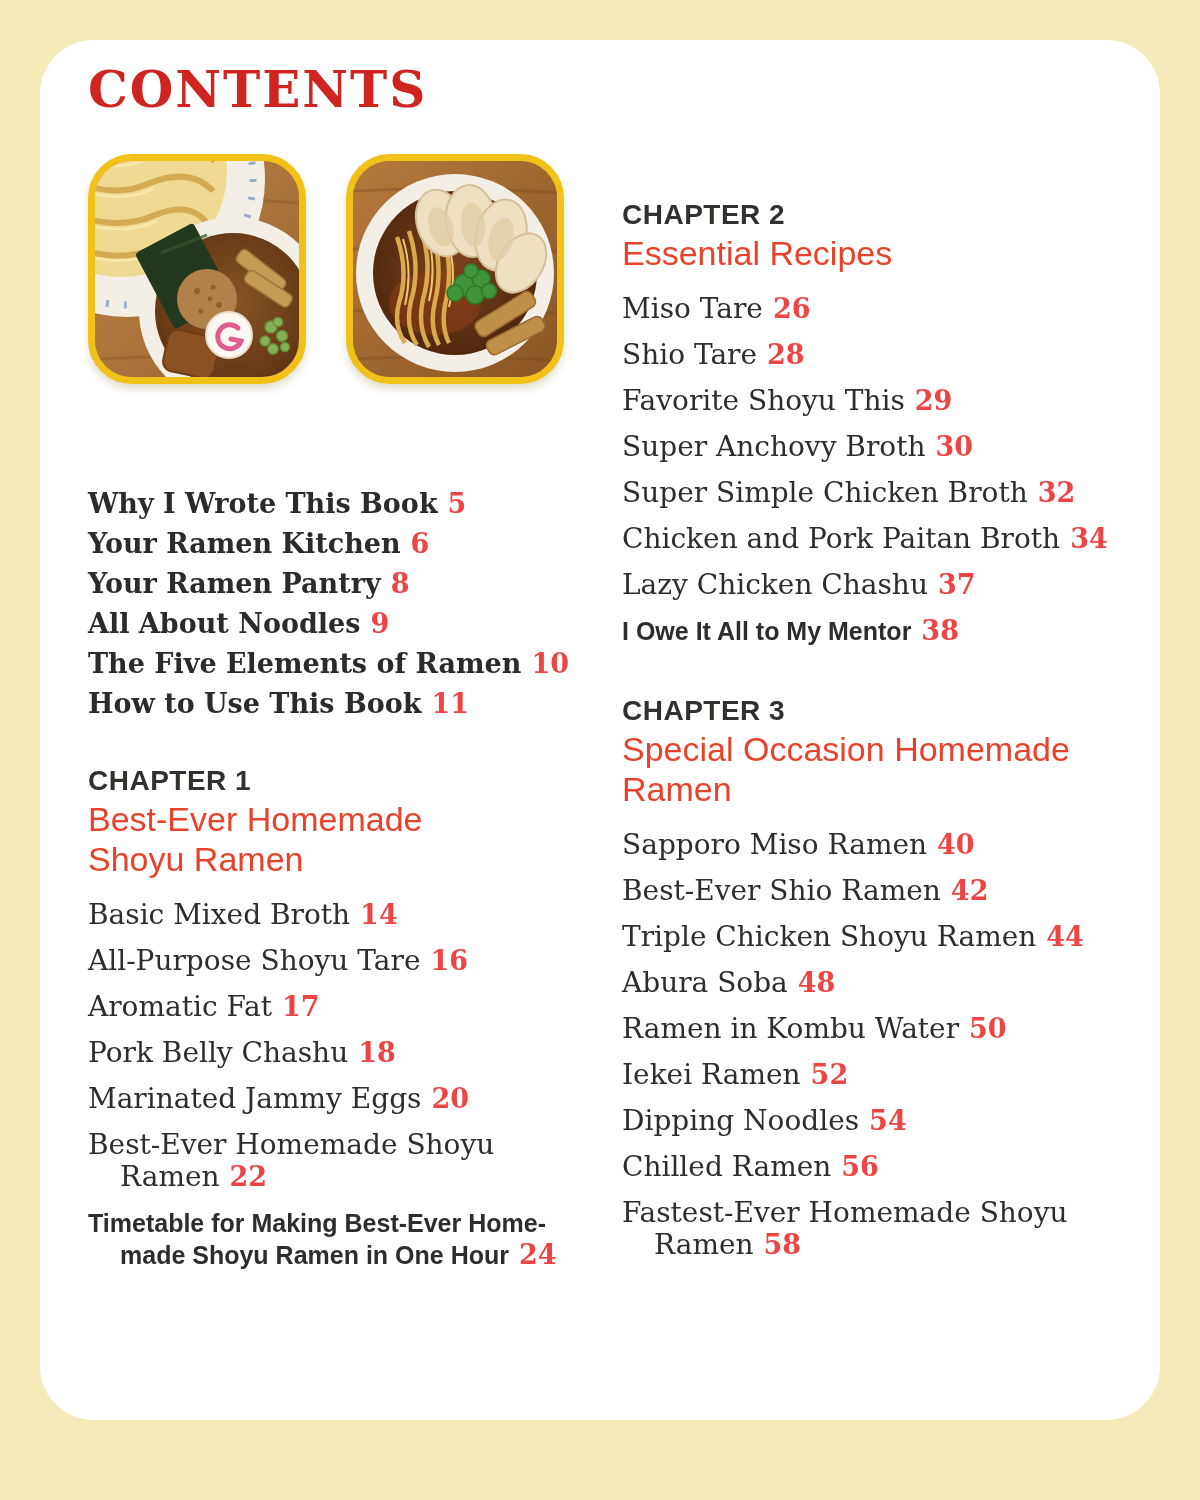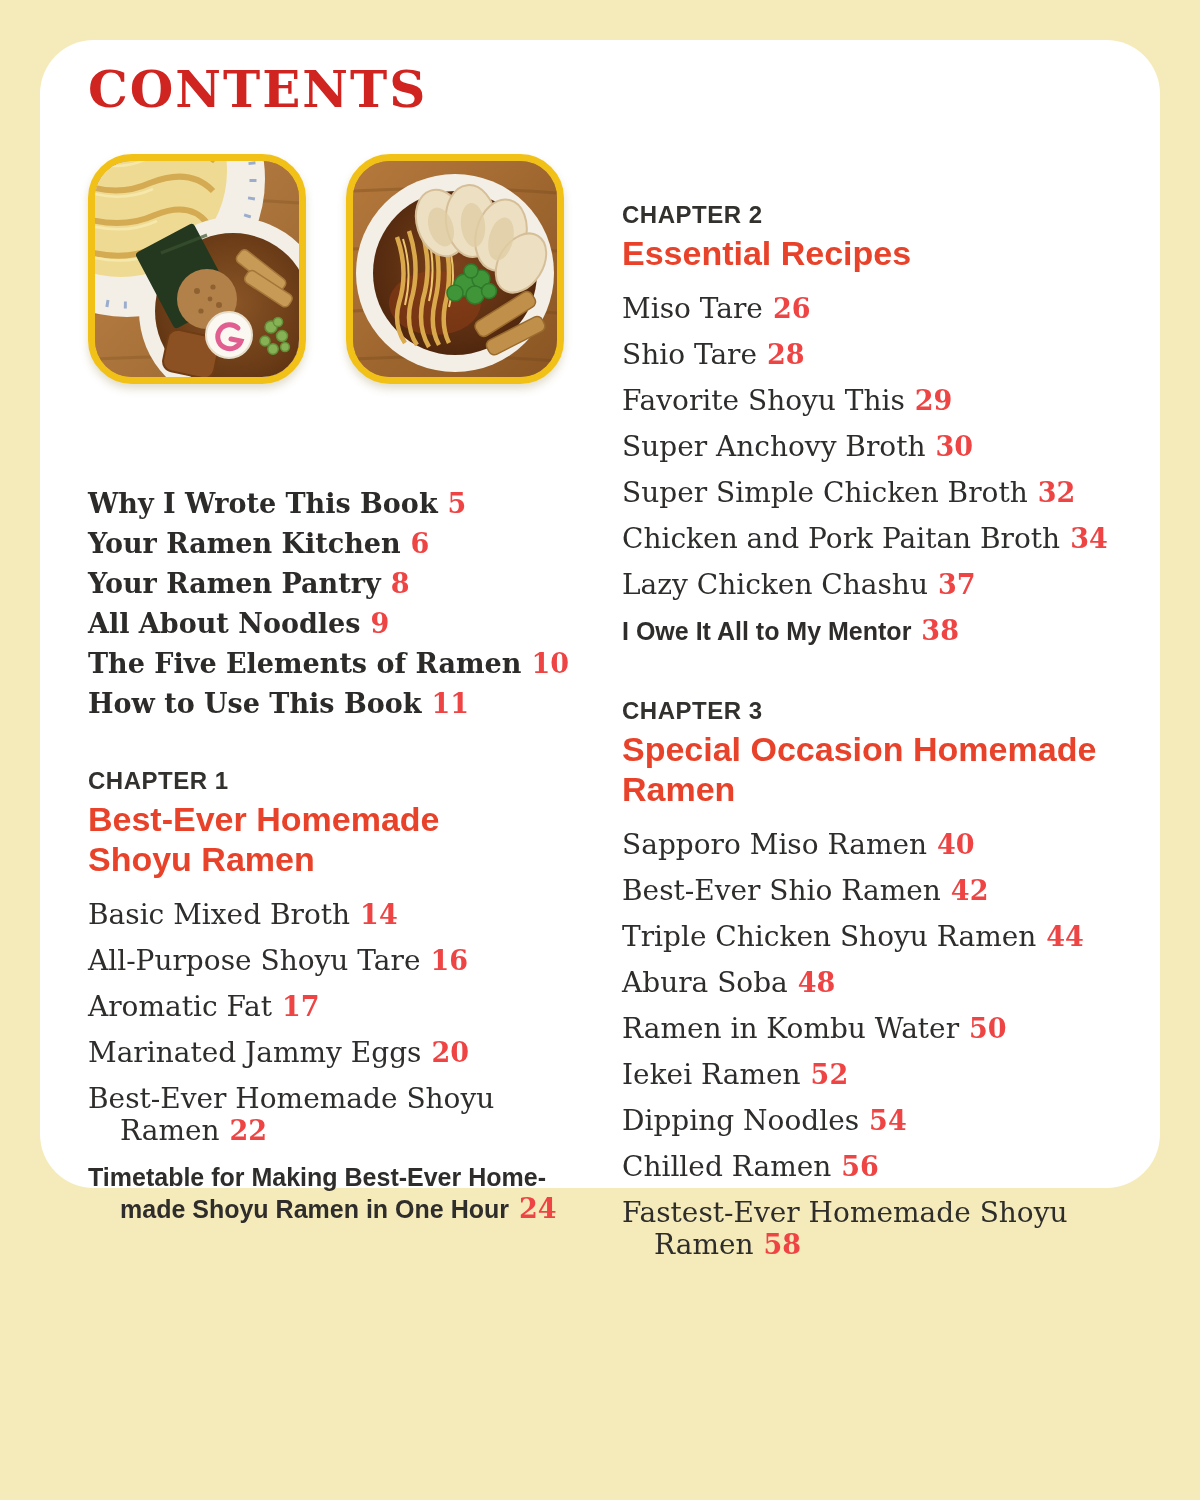--- a/index.html
+++ b/index.html
@@ -5,21 +5,21 @@
   html,body{margin:0;padding:0;}
   body{
     width:1200px;height:1500px;
     background:#f5ebba;
     font-family:"Liberation Sans",sans-serif;
     position:relative;
     -webkit-font-smoothing:antialiased;
   }
   .card{
     position:absolute;left:40px;top:40px;
-    width:1120px;height:1148px;
+    width:1120px;height:1380px;
     background:#ffffff;
     border-radius:54px;
   }
   .col{position:absolute;}
   .col-left{left:48px;top:22px;width:505px;}
   .col-right{left:582px;top:118px;width:510px;}
 
   h1.contents-title{
     margin:0;
     font-family:"DejaVu Serif",serif;
@@ -46,27 +46,27 @@
     font-family:"DejaVu Serif",serif;
     font-weight:bold;
     font-size:27px;line-height:40px;
     color:#2c2b29;
     white-space:nowrap;
   }
   .chapter{margin-top:45px;}
   .chapter + .chapter{margin-top:52px;}
   .ch-label{
     font-weight:bold;
-    font-size:24px;line-height:24px;
+    font-size:28px;line-height:24px;
     letter-spacing:.5px;
     color:#33312e;
   }
   .ch-title{
     margin:6px 0 0 0;
-    font-weight:bold;
+    font-weight:normal;
     font-size:34px;line-height:40px;
     color:#e8432a;
   }
   .ch1 .ch-title{max-width:380px;}
   .recipes{
     list-style:none;margin:20px 0 0 0;padding:0;
   }
   .recipes li{
     font-family:"DejaVu Serif",serif;
     font-size:28px;line-height:32px;
@@ -234,20 +234,21 @@
       <li><span>How to Use This Book</span><span class="pg">11</span></li>
     </ul>
 
     <section class="chapter ch1">
       <div class="ch-label">CHAPTER 1</div>
       <h2 class="ch-title">Best-Ever Homemade Shoyu Ramen</h2>
       <ul class="recipes">
         <li><span>Basic Mixed Broth</span><span class="pg">14</span></li>
         <li><span>All-Purpose Shoyu Tare</span><span class="pg">16</span></li>
         <li><span>Aromatic Fat</span><span class="pg">17</span></li>
+        <li><span>Pork Belly Chashu</span><span class="pg">18</span></li>
         <li><span>Marinated Jammy Eggs</span><span class="pg">20</span></li>
         <li><span>Best-Ever Homemade Shoyu Ramen</span><span class="pg">22</span></li>
         <li class="feature"><span>Timetable for Making Best-Ever Home-made Shoyu Ramen in One Hour</span><span class="pg">24</span></li>
       </ul>
     </section>
   </div>
 
   <div class="col col-right">
     <section class="chapter ch2">
       <div class="ch-label">CHAPTER 2</div>

